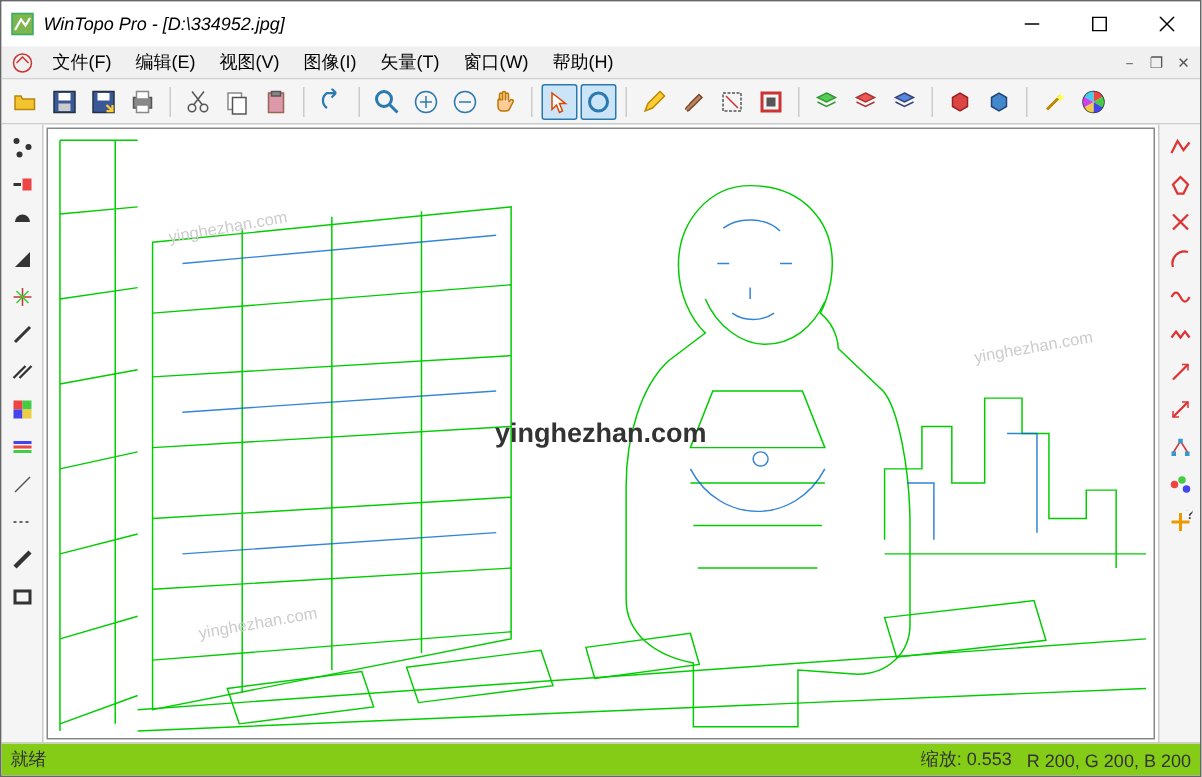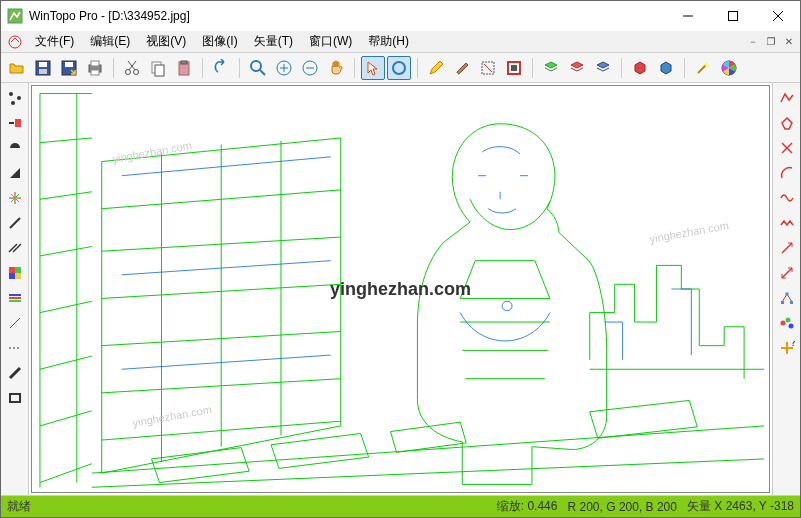--- a/index.html
+++ b/index.html
@@ -1,17 +1,17 @@
 <!DOCTYPE html>
 <html><head>
 <meta charset="utf-8">
 <style>
 * { margin: 0; padding: 0; box-sizing: border-box; font-family: "Microsoft YaHei", "SimSun", Arial, sans-serif; font-size: 12px; user-select: none; }
 body { width: 801px; height: 518px; background: #fff; border: 1px solid #666; display: flex; flex-direction: column; overflow: hidden; }
-.titlebar { height: 30px; display: flex; align-items: center; padding: 0 0 0 6px; background: #fff; }
+.titlebar { height: 30px; display: flex; align-items: center; padding: 0 0 0 6px; background: #fff; font-style: italic; }
 .titlebar .appicon { width: 16px; height: 16px; margin-right: 6px; display:flex; align-items:center; justify-content:center; }
 .titlebar .title { flex: 1; color: #000; }
 .titlebar .winbtn { width: 45px; height: 30px; display: flex; align-items: center; justify-content: center; color: #000; }
 .menubar { height: 22px; display: flex; align-items: center; padding: 0 2px; background: #f0f0f0; border-bottom: 1px solid #d0d0d0; }
 .menubar .mitem { padding: 2px 8px; cursor: default; }
 .menubar .spacer { flex: 1; }
 .menubar .mdibtn { width: 16px; height: 16px; margin: 0 1px; display:flex; align-items:center; justify-content:center; font-size:10px; color:#555; border:1px solid transparent; }
 .toolbar { height: 30px; display: flex; align-items: center; padding: 2px 4px; background: #f5f5f5; border-bottom: 1px solid #ccc; gap: 2px; }
 .tbtn { width: 24px; height: 24px; display: flex; align-items: center; justify-content: center; border: 1px solid transparent; border-radius: 2px; cursor: default; }
 .tbtn.active { border-color: #2a7ab0; background: #cce4f7; }
@@ -422,16 +422,15 @@
           <line x1="2" y1="8" x2="14" y2="8" stroke="#e90" stroke-width="2"></line>
           <text x="11" y="6" font-size="8" fill="#333">?</text>
         </svg>
       </div>
   </div>
 </div>
 
 <div class="statusbar">
   <span class="sfield">就绪</span>
   <span class="sgrow"></span>
-  <span class="sfield"><span>缩放:</span> <span>0.446</span></span>
+  <span class="sfield"><span>缩放:</span> <span>0.553</span></span>
   <span class="sfield"><span>R</span> <span>200</span>, <span>G</span> <span>200</span>, <span>B</span> <span>200</span></span>
-  <span class="sfield"><span>矢量</span> <span>X</span> <span>2463</span>, <span>Y</span> <span>-318</span></span>
 </div>
 
 </body></html>

